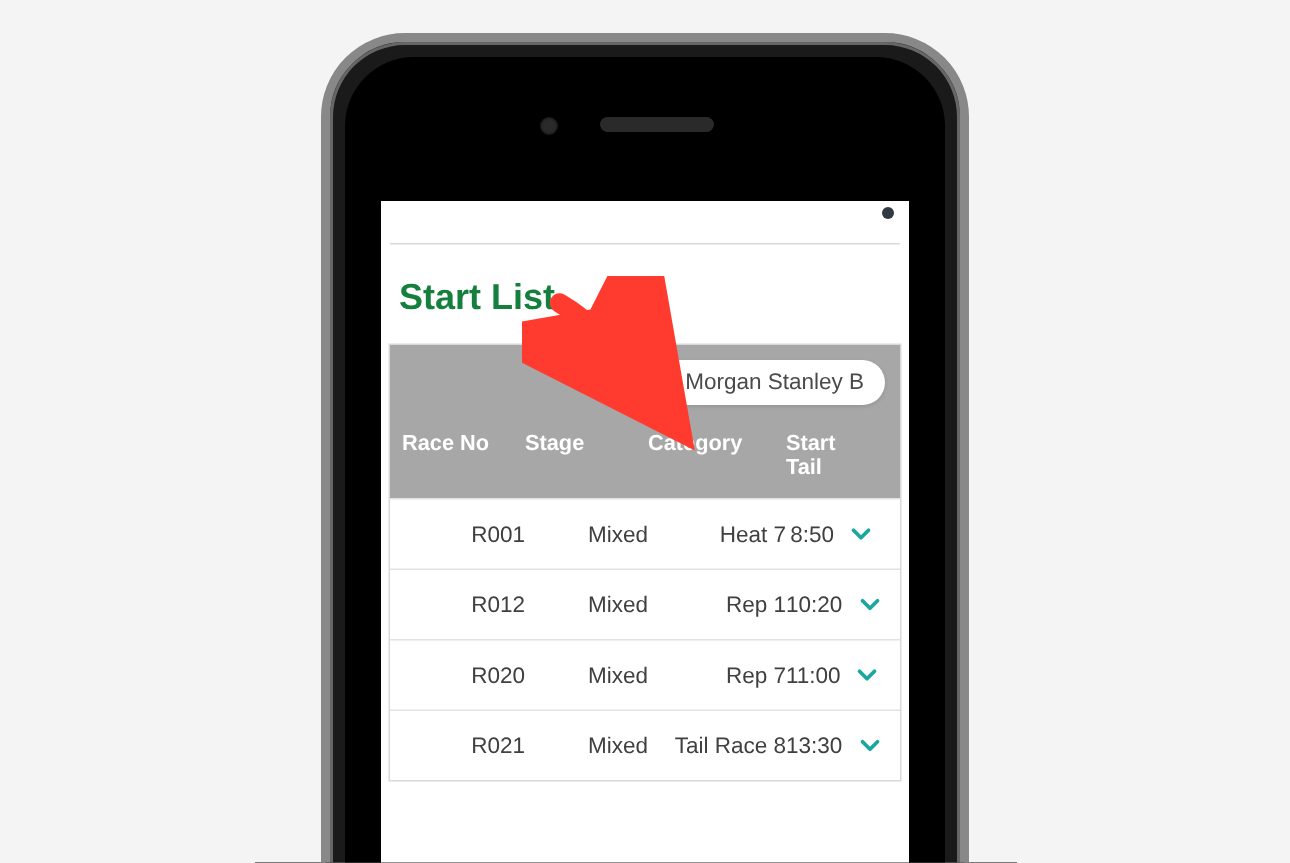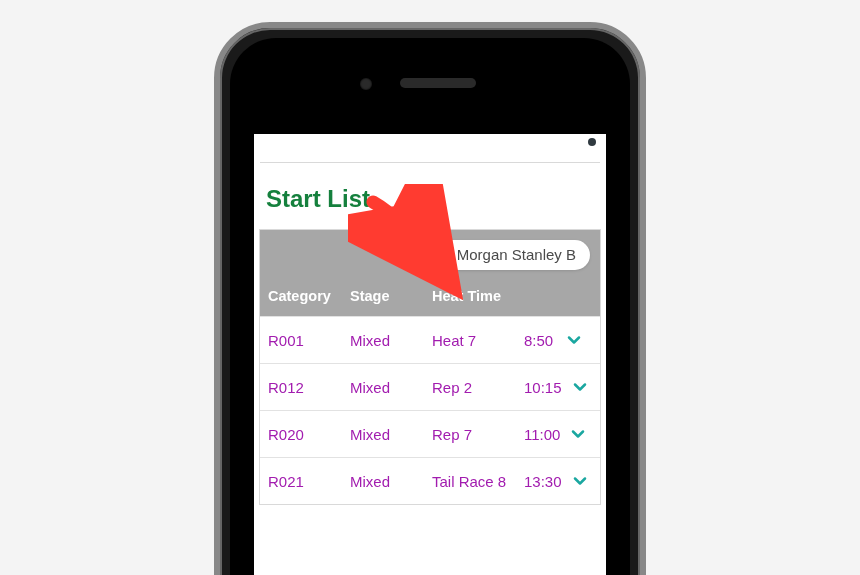--- a/index.html
+++ b/index.html
@@ -100,23 +100,24 @@
     display:grid;
     grid-template-columns:82px 82px 92px 1fr 36px;
     padding:0 8px 12px 8px;
     font-size:14.5px;font-weight:700;
   }
   .row{
     display:grid;
     grid-template-columns:82px 82px 92px 1fr 36px;
     align-items:center;
     padding:13px 8px;
-    font-size:15px;color:#a21caf;
+    font-size:15px;color:#404040;
     border-top:1px solid #e2e2e2;
     background:#fff;
+    text-align:right;
   }
   .chev{display:flex;justify-content:center;}
   .chev svg{display:block;}
 
   
   .arrow{
     position:absolute;
     left:348px;top:184px;
     pointer-events:none;
   }
@@ -143,44 +144,45 @@
               <span class="mag">
                 <svg width="18" height="18" viewBox="0 0 24 24" fill="none" stroke="#b8b8b8" stroke-width="2.4" stroke-linecap="round">
                   <circle cx="10.5" cy="10.5" r="6.5"></circle>
                   <line x1="15.5" y1="15.5" x2="21" y2="21"></line>
                 </svg>
               </span>
               <span class="q">Morgan Stanley B</span>
             </div>
           </div>
           <div class="cols">
+            <div>Race No</div>
+            <div>Stage</div>
             <div>Category</div>
-            <div>Stage</div>
-            <div>Heat Time</div>
+            <div>Start Tail</div>
             <div></div>
           </div>
         </div>
 
         <div id="rows-host">
             <div class="row">
               <div>R001</div>
               <div>Mixed</div>
               <div>Heat 7</div>
               <div>8:50</div>
               <div class="chev">
                 <svg width="20" height="20" viewBox="0 0 24 24" fill="none" stroke="#1aa7a0" stroke-width="3" stroke-linecap="round" stroke-linejoin="round">
                   <polyline points="6 9 12 15 18 9"></polyline>
                 </svg>
               </div>
             </div>
             <div class="row">
               <div>R012</div>
               <div>Mixed</div>
-              <div>Rep 2</div>
-              <div>10:15</div>
+              <div>Rep 1</div>
+              <div>10:20</div>
               <div class="chev">
                 <svg width="20" height="20" viewBox="0 0 24 24" fill="none" stroke="#1aa7a0" stroke-width="3" stroke-linecap="round" stroke-linejoin="round">
                   <polyline points="6 9 12 15 18 9"></polyline>
                 </svg>
               </div>
             </div>
             <div class="row">
               <div>R020</div>
               <div>Mixed</div>
               <div>Rep 7</div>

